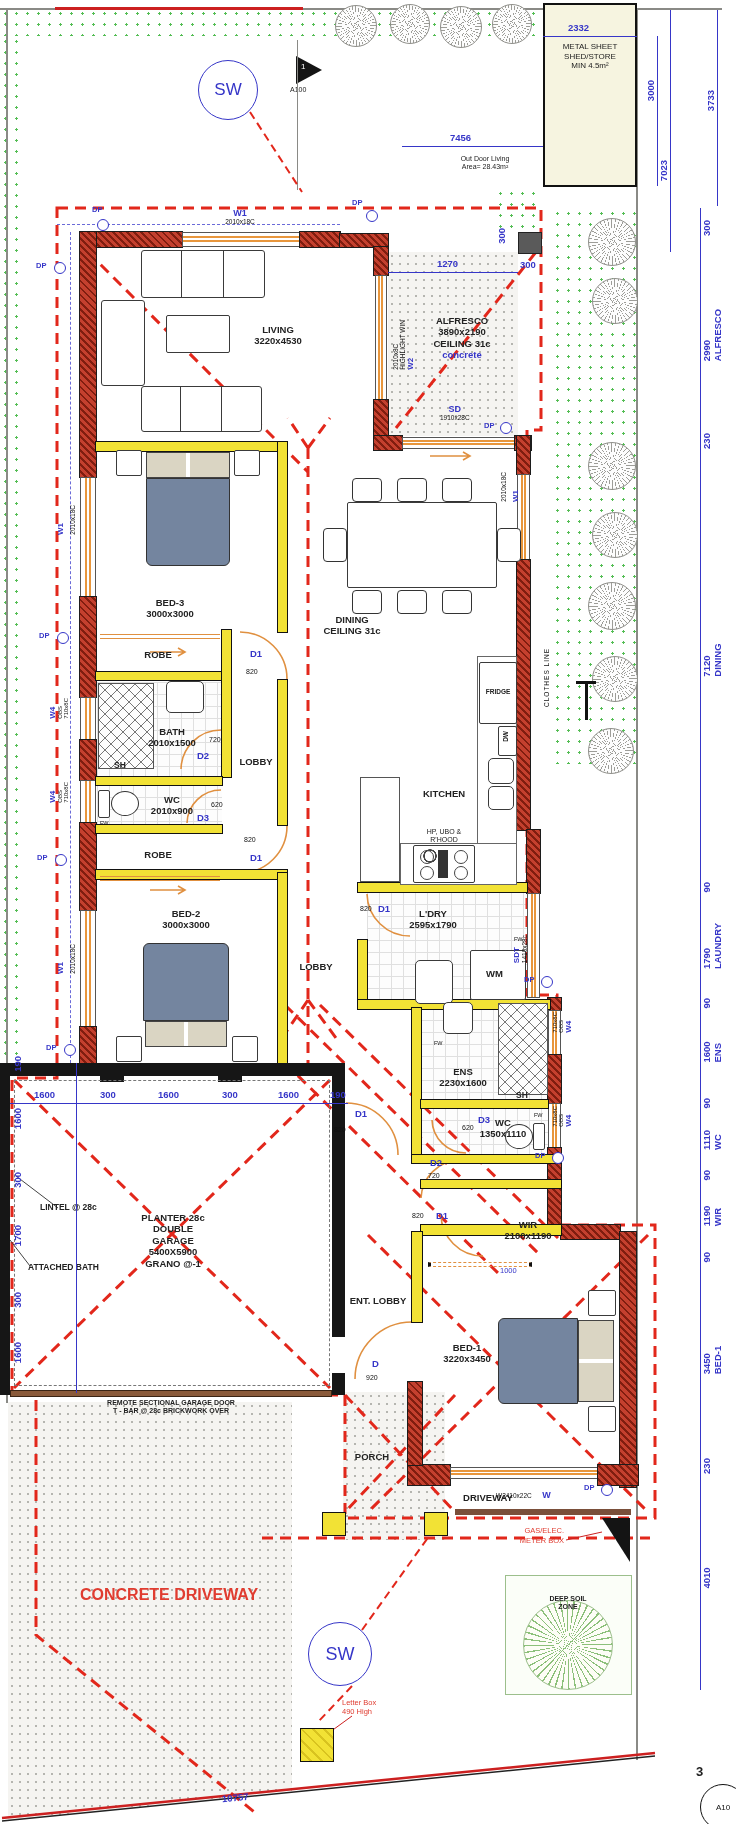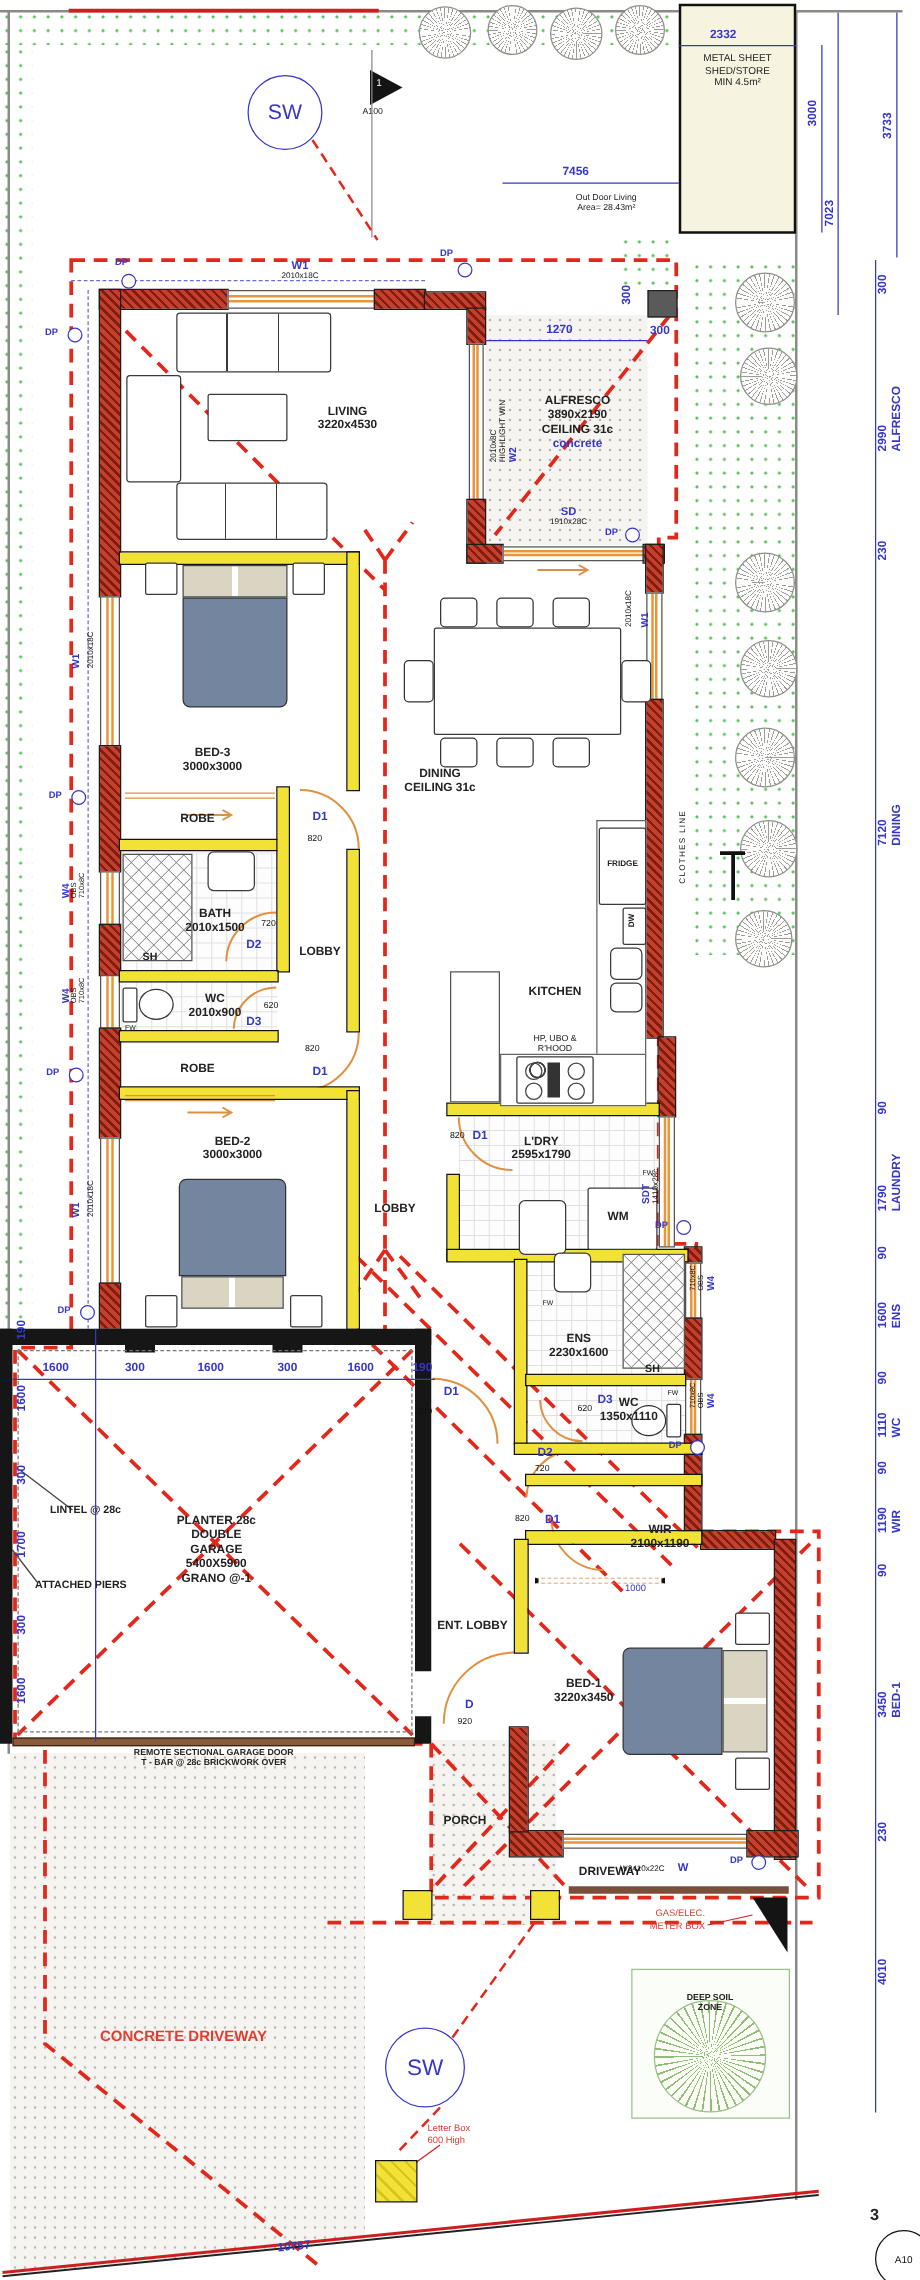--- a/index.html
+++ b/index.html
@@ -327,21 +327,21 @@
     <span>BED-1</span><br><span>3220x3450</span></div>
   <div class="abs lbl ctr" style="left:378px;top:1301px;">ENT. LOBBY</div>
   <div class="abs lbl ctr" style="left:372px;top:1457px;">PORCH</div>
   <div class="abs lbl ctr" style="left:488px;top:1498px;">DRIVEWAY</div>
   <div class="abs lbl ctr" style="left:173px;top:1240px;">
     <span>PLANTER 28c</span><br><span>DOUBLE</span><br>
     <span>GARAGE</span><br><span>5400X5900</span><br>
     <span>GRANO @-1</span></div>
 
   <div class="abs lbl" style="left:40px;top:1202px;font-size:8.5px;">LINTEL @ 28c</div>
-  <div class="abs lbl" style="left:28px;top:1262px;font-size:8.5px;">ATTACHED PIERS</div>
+  <div class="abs lbl" style="left:28px;top:1262px;font-size:8.5px;">ATTACHED BATH</div>
   <div class="abs lbl ctr sm" style="left:171px;top:1407px;font-weight:bold;">
     <span>REMOTE SECTIONAL GARAGE DOOR</span><br><span>T - BAR @ 28c BRICKWORK OVER</span></div>
 
   <div class="abs bdashH" style="left:57px;top:224px;width:283px;height:1px;"></div>
   <div class="abs bdashV" style="left:70px;top:232px;width:1px;height:831px;"></div>
 
   <div class="abs dline" style="left:388px;top:272px;width:130px;height:1.2px;"></div>
   <div class="abs dim" style="left:437px;top:258px;">1270</div>
   <div class="abs dim" style="left:520px;top:259px;">300</div>
   <div class="abs dim vtx" style="left:496px;top:228px;">300</div>
@@ -497,33 +497,33 @@
 
   <div class="abs sm" style="left:100px;top:820px;font-size:5.5px;">FW</div>
   <div class="abs sm" style="left:514px;top:936px;font-size:5.5px;">FW</div>
   <div class="abs sm" style="left:534px;top:1112px;font-size:5.5px;">FW</div>
   <div class="abs sm" style="left:434px;top:1040px;font-size:5.5px;">FW</div>
 
   <div class="abs vtx sm" style="left:543px;top:648px;font-size:6.5px;letter-spacing:1px;">CLOTHES LINE</div>
   <div class="abs" style="left:576px;top:681px;width:20px;height:3px;background:#111;"></div>
   <div class="abs" style="left:585px;top:684px;width:3px;height:36px;background:#111;"></div>
 
-  <div class="abs redt" style="left:80px;top:1622px;font-size:12px;font-weight:bold;">CONCRETE DRIVEWAY</div>
+  <div class="abs redt" style="left:80px;top:1586px;font-size:16px;font-weight:bold;">CONCRETE DRIVEWAY</div>
 
   <div class="abs" style="left:505px;top:1575px;width:125px;height:118px;border:1.2px solid #9cbf8c;background:#fbfef8;"></div>
   <div class="abs treeg" style="left:523px;top:1600px;width:88px;height:88px;"></div>
   <div class="abs lbl ctr sm" style="left:568px;top:1603px;font-weight:bold;">
     <span>DEEP SOIL</span><br><span>ZONE</span></div>
 
   <div class="abs" style="left:308px;top:1622px;width:62px;height:62px;border:1.6px solid #3636c8;border-radius:50%;background:#fff;display:flex;align-items:center;justify-content:center;">
     <span class="blue" style="font-size:18px;">SW</span>
   </div>
 
   <div class="abs redt sm" style="left:342px;top:1698px;font-size:7.5px;line-height:1.25;">
-    <span>Letter Box</span><br><span>600 High</span></div>
+    <span>Letter Box</span><br><span>490 High</span></div>
   <div class="abs" style="left:300px;top:1728px;width:34px;height:34px;border:1.5px solid #111;background:repeating-linear-gradient(45deg,#f2e235 0 6px,#d8c31f 6px 8px);box-sizing:border-box;"></div>
 
   <div class="abs redt sm" style="left:508px;top:1526px;font-size:7.5px;line-height:1.3;text-align:right;width:56px;">
     <span>GAS/ELEC.</span><br><span>METER BOX</span></div>
 
   <div class="abs" style="left:455px;top:1509px;width:176px;height:6px;background:#7a4f3a;"></div>
 
   <div class="abs dim" style="left:222px;top:1792px;transform:rotate(-5deg);">10757</div>
 
   <div class="abs lbl" style="left:696px;top:1764px;font-size:13px;">3</div>

